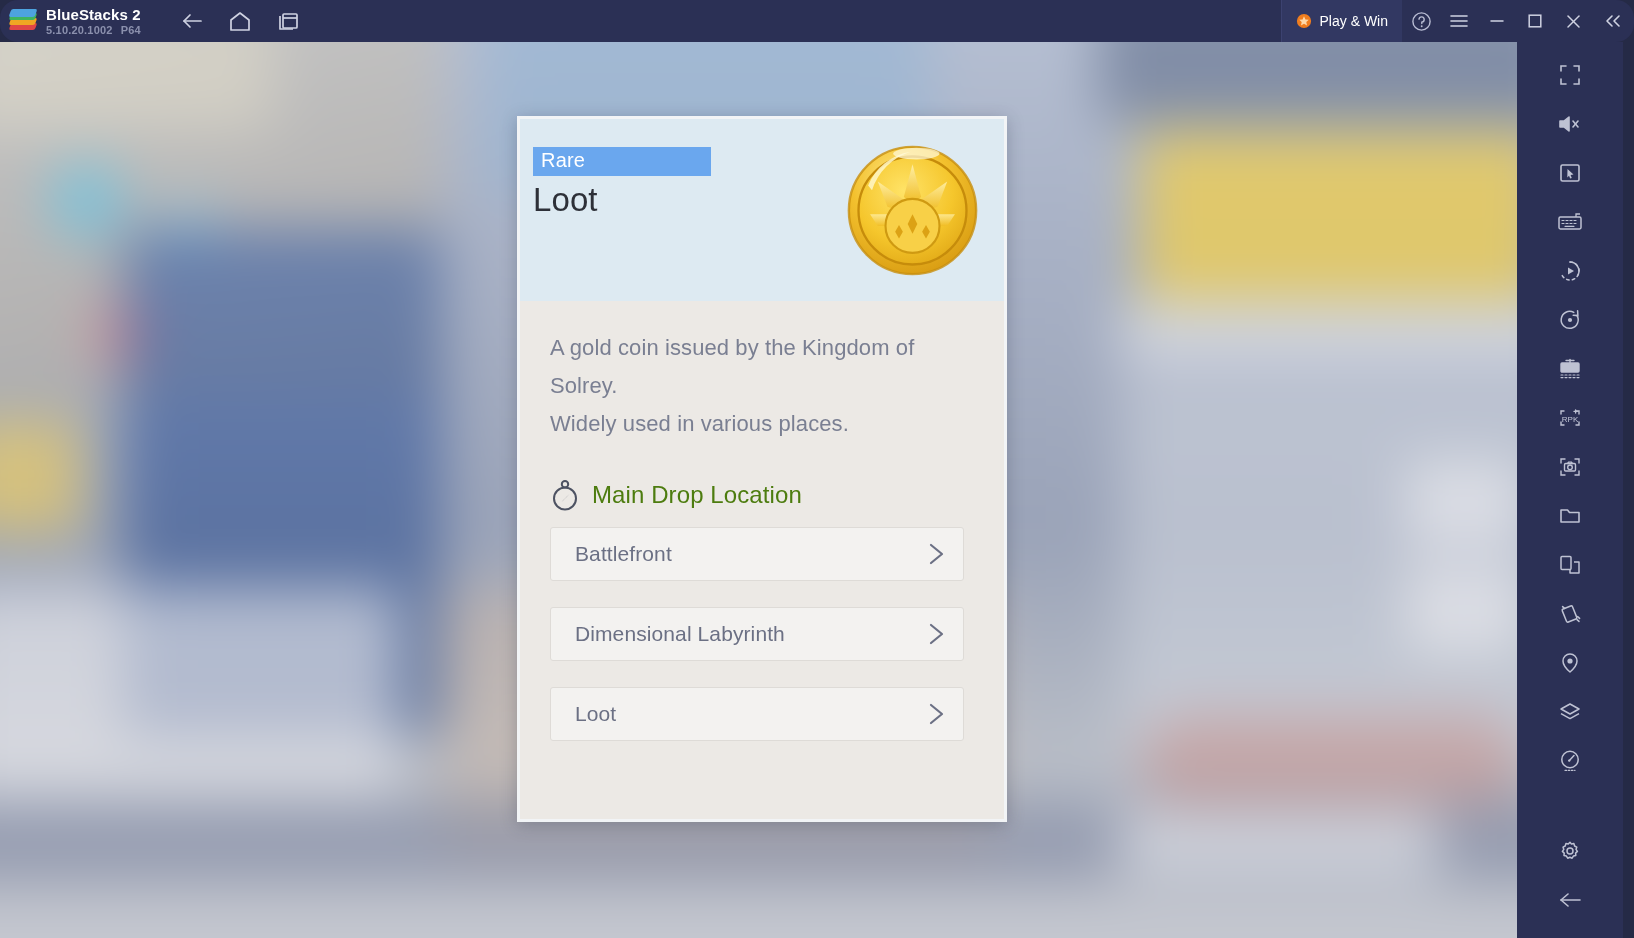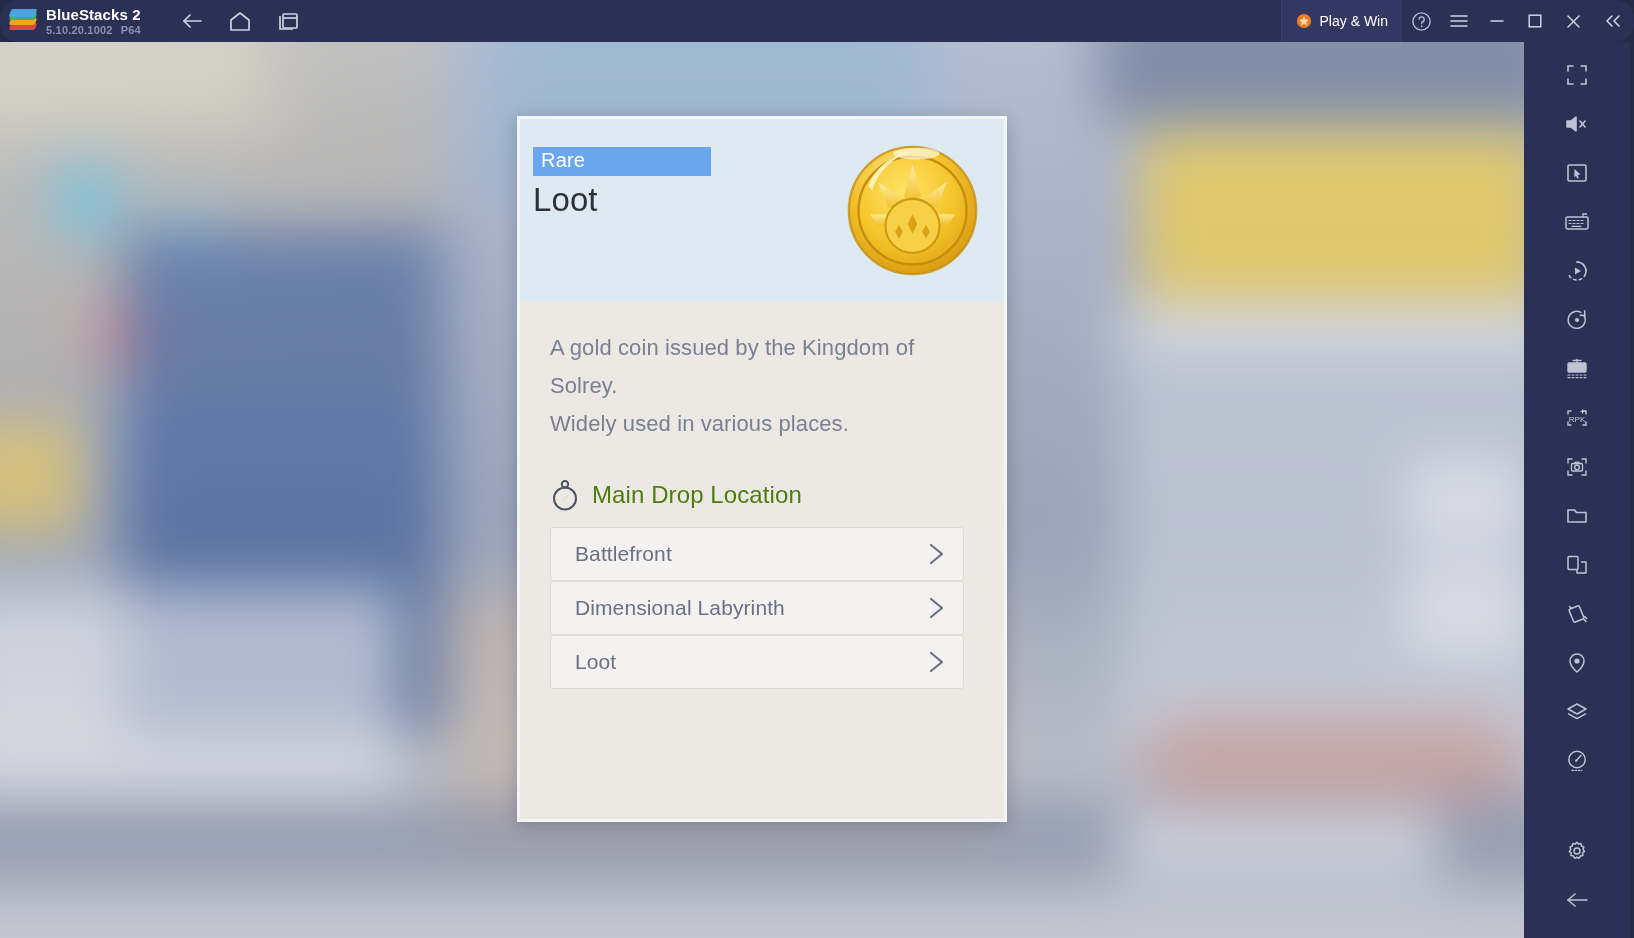--- a/index.html
+++ b/index.html
@@ -94,21 +94,21 @@
     left: -60px; top: -60px;
     width: 1648px; height: 1016px;
     filter: blur(26px);
     transform: scale(1.06);
   }
   .bgl { position: absolute; }
 
   
   #sidebar {
     position: absolute;
-    right: 4px; top: 42px;
+    right: 11px; top: 42px;
     width: 106px; height: 896px;
     background: #2b3055;
     display: flex; flex-direction: column; align-items: center;
     padding-top: 8px;
     z-index: 30;
   }
   .sb-item {
     width: 106px; height: 49px;
     display: flex; align-items: center; justify-content: center;
     cursor: pointer;
@@ -174,21 +174,21 @@
     display: flex; align-items: center; gap: 12px;
     margin-top: 36px;
   }
   #drop-head .t {
     color: #4d7c0f;
     font-size: 24px;
     letter-spacing: .1px;
   }
   #compass-icon { width: 30px; height: 32px; display:block; flex:0 0 auto; }
 
-  #drop-list { margin-top: 16px; display: flex; flex-direction: column; gap: 0; }
+  #drop-list { margin-top: 16px; display: flex; flex-direction: column; gap: 26px; }
   .drop-row {
     height: 54px;
     background: #f3f2f0;
     border: 1px solid #dedbd7;
     border-radius: 3px;
     display: flex; align-items: center;
     padding: 0 14px 0 24px;
     cursor: pointer;
   }
   .drop-row .rl {

